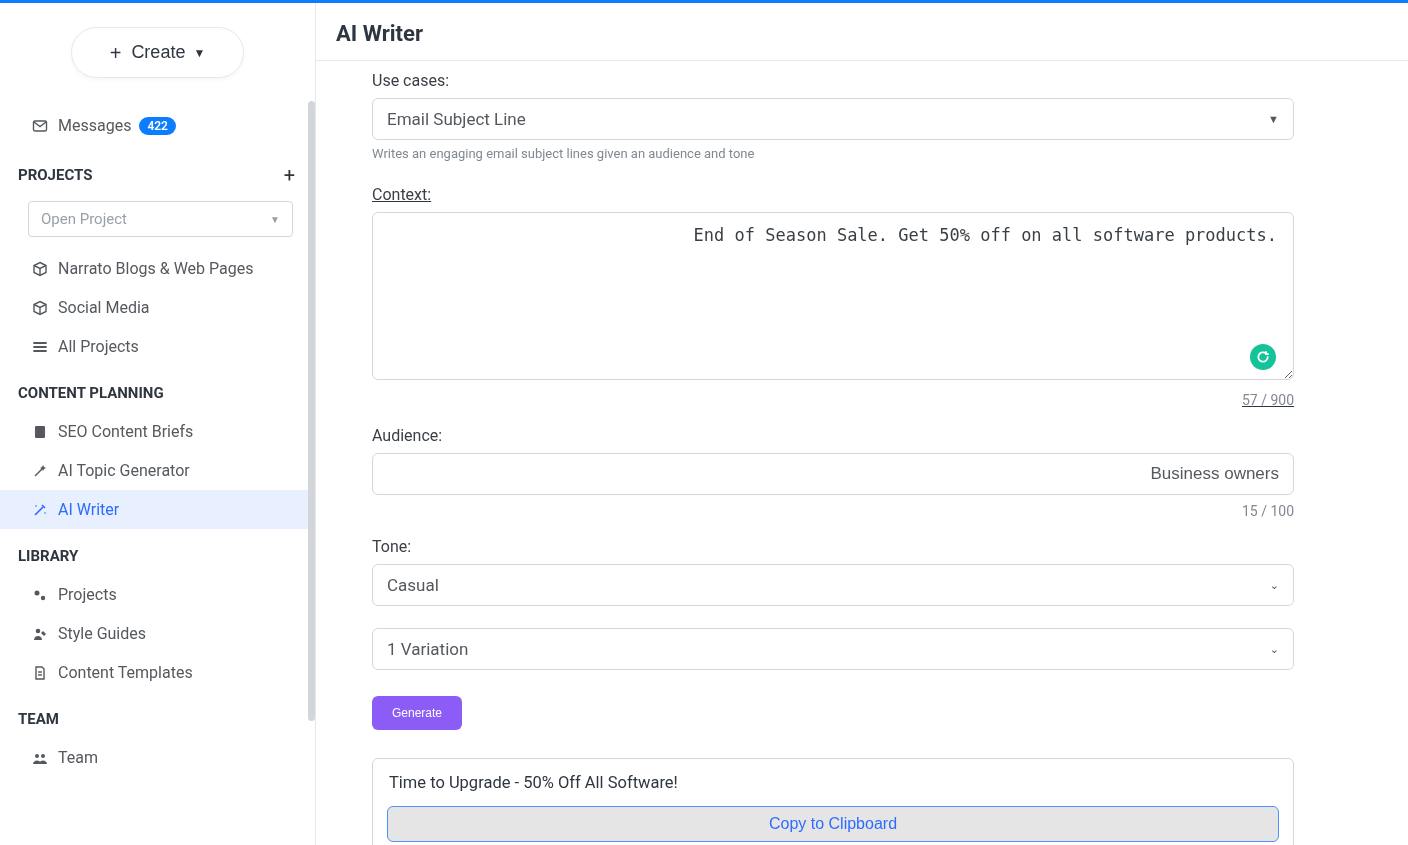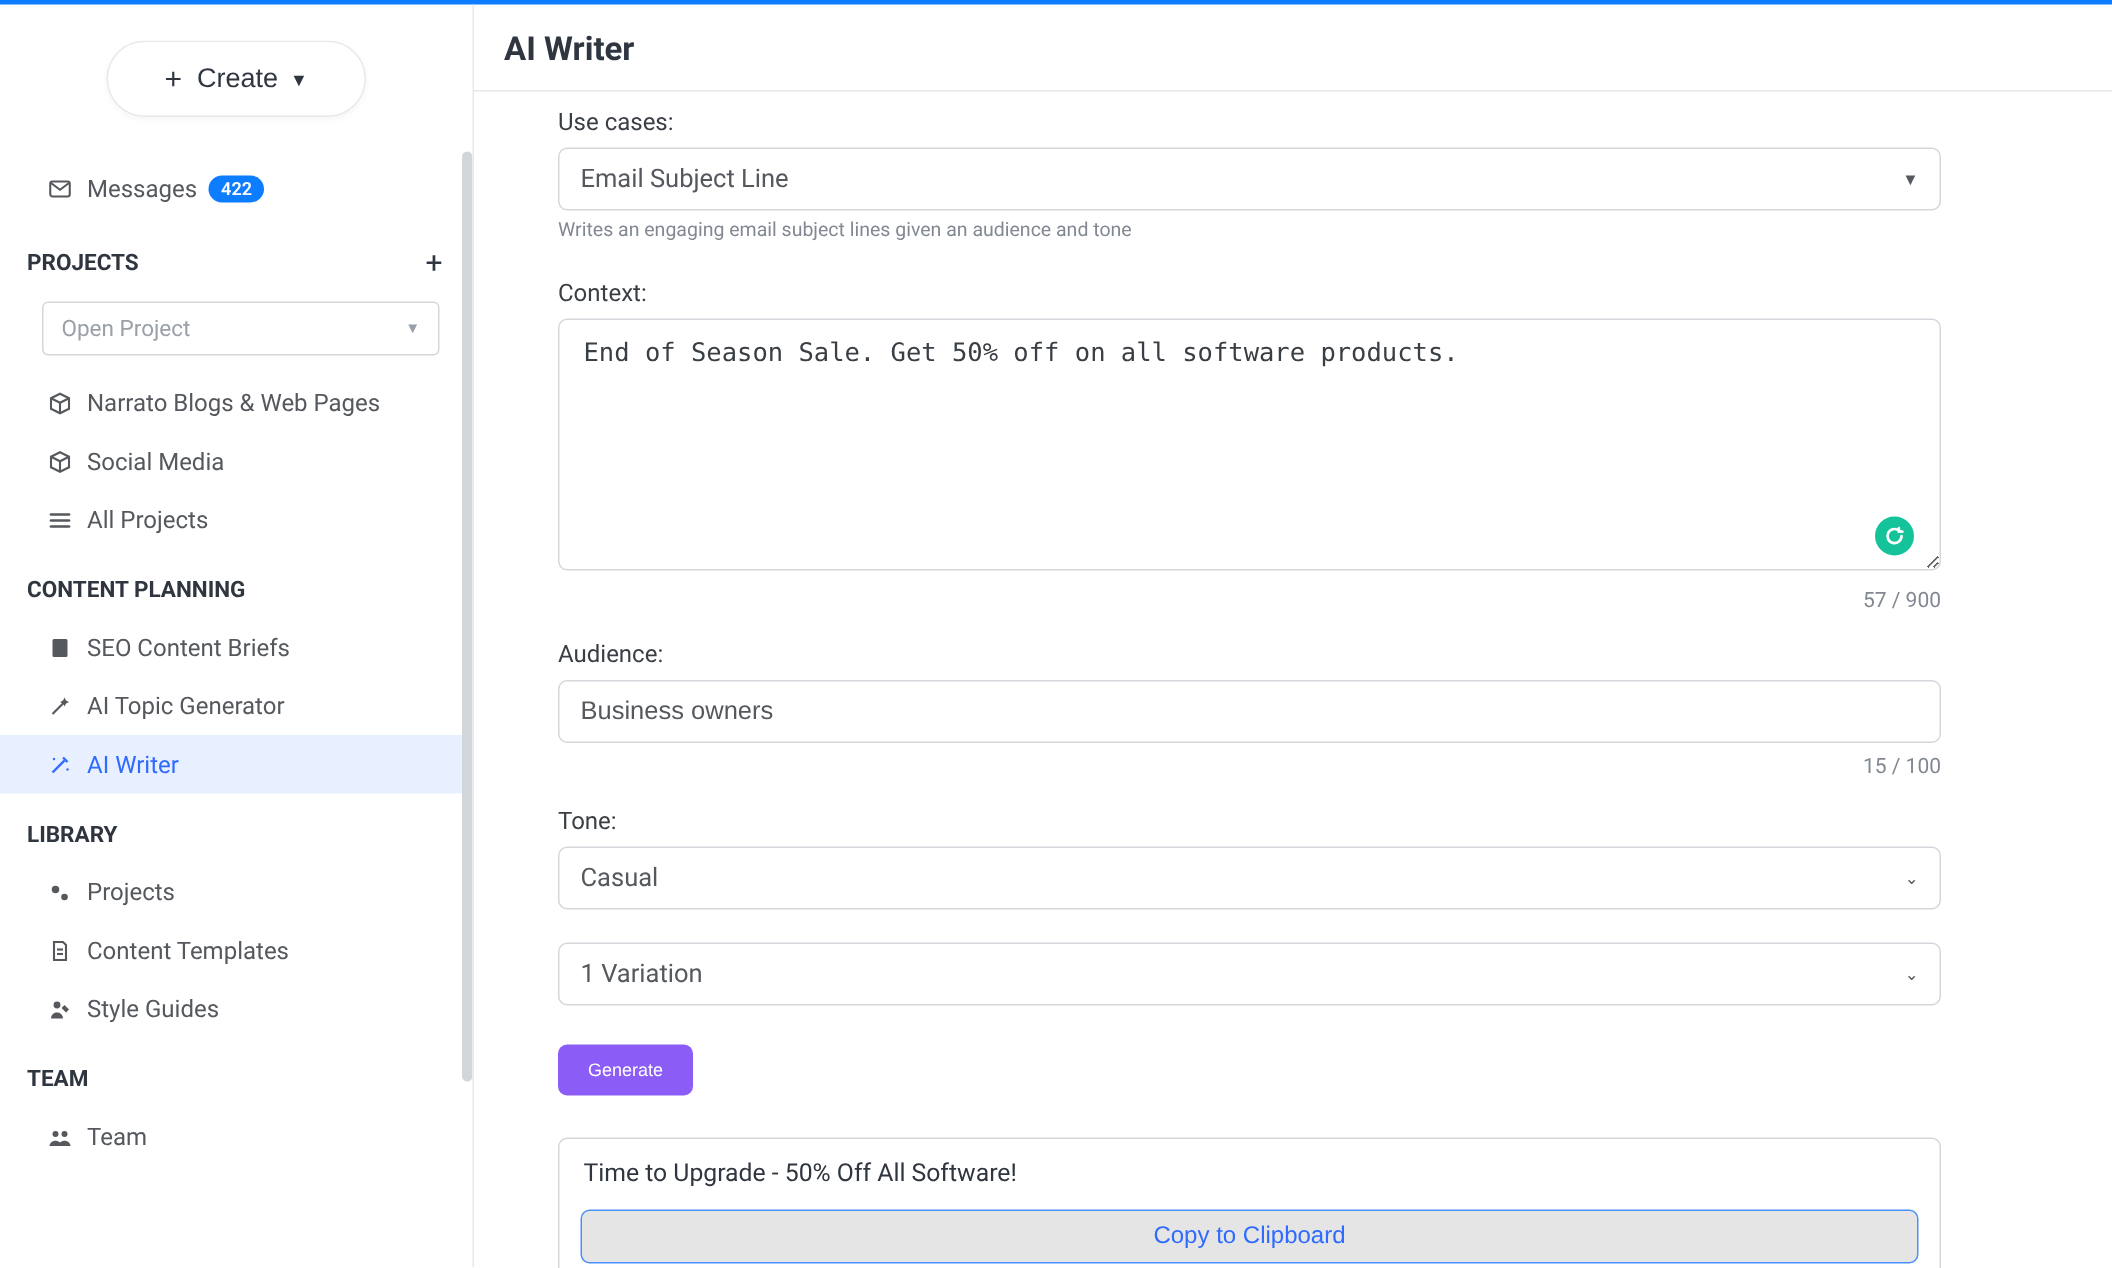--- a/index.html
+++ b/index.html
@@ -80,21 +80,21 @@
   }
   .header h1 { font-size: 22px; font-weight:700; color:#2f3640;}
   .content {
     padding: 10px 0 40px 56px;
     overflow-y:auto;
   }
   .form-block { width: 922px; position:relative; }
   .label { font-size:16px; color:#3a3f45; margin-bottom: 8px; display:block; }
   .select, .input, .textarea {
     width:100%; border:1px solid #d4d7db; border-radius:6px; background:#fff;
-    font-size:17px; color:#55595e; padding: 10px 14px;
+    font-size:17px; color:#55595e; padding: 10px 14px; text-align: right;
   }
   .select { display:flex; justify-content:space-between; align-items:center; cursor:pointer; height:42px;}
   .select .caret{font-size:11px; color:#55595e;}
   .hint { font-size:13px; color:#828892; margin-top:6px; }
   .textarea {
     height: 168px; resize:both; padding:12px 16px; color:#3a3f45; font-size:17px;
   }
   .textarea-wrap { position:relative; }
   .grammarly {
     position:absolute; right:18px; bottom:14px; width:26px; height:26px; border-radius:50%;
@@ -221,37 +221,37 @@
         <span class="icon">
           <svg viewBox="0 0 16 16" width="16" height="16" fill="currentColor">
               <circle cx="5" cy="6" r="2.5"></circle>
               <circle cx="11" cy="11" r="2.2"></circle>
             </svg>
         </span>
         <span>Projects</span>
       </div>
       <div class="nav-item">
         <span class="icon">
-          <svg viewBox="0 0 16 16" width="16" height="16" fill="none" stroke="currentColor" stroke-width="1.4">
-              <path d="M4 2h6l2 2v10H4V2z"></path>
-              <line x1="6" y1="7" x2="10" y2="7"></line>
-              <line x1="6" y1="10" x2="10" y2="10"></line>
-            </svg>
-        </span>
-        <span>Content Templates</span>
-      </div>
-      <div class="nav-item">
-        <span class="icon">
           <svg viewBox="0 0 16 16" width="16" height="16" fill="currentColor">
               <circle cx="6" cy="5" r="2.3"></circle>
               <path d="M2 14c0-2.5 2-4 4-4s4 1.5 4 4H2z"></path>
               <path d="M11 5l3 3-2 2-3-3 2-2z"></path>
             </svg>
         </span>
         <span>Style Guides</span>
+      </div>
+      <div class="nav-item">
+        <span class="icon">
+          <svg viewBox="0 0 16 16" width="16" height="16" fill="none" stroke="currentColor" stroke-width="1.4">
+              <path d="M4 2h6l2 2v10H4V2z"></path>
+              <line x1="6" y1="7" x2="10" y2="7"></line>
+              <line x1="6" y1="10" x2="10" y2="10"></line>
+            </svg>
+        </span>
+        <span>Content Templates</span>
       </div>
 
       <div class="section-title">
         <span>TEAM</span>
       </div>
       <div class="nav-item">
         <span class="icon">
           <svg viewBox="0 0 16 16" width="16" height="16" fill="currentColor">
               <circle cx="5" cy="6" r="2"></circle>
               <circle cx="11" cy="6" r="2"></circle>
@@ -275,21 +275,21 @@
 
         <div class="mb">
           <span class="label">Use cases:</span>
           <div class="select">
             <span>Email Subject Line</span>
             <span class="caret">▼</span>
           </div>
           <div class="hint">Writes an engaging email subject lines given an audience and tone</div>
         </div>
 
-        <div class="mb" style="margin-top:24px;">
+        <div class="mb" style="margin-top:24px;text-decoration:underline;">
           <span class="label">Context:</span>
           <div class="textarea-wrap">
             <textarea class="textarea" style="">End of Season Sale. Get 50% off on all software products.</textarea>
             <div class="grammarly">
               <svg viewBox="0 0 24 24" fill="none" stroke="#fff" stroke-width="3" stroke-linecap="round">
                   <path d="M20 12a8 8 0 1 1-3-6.2"></path>
                   <path d="M17 3v4h4"></path>
                 </svg>
             </div>
           </div>

